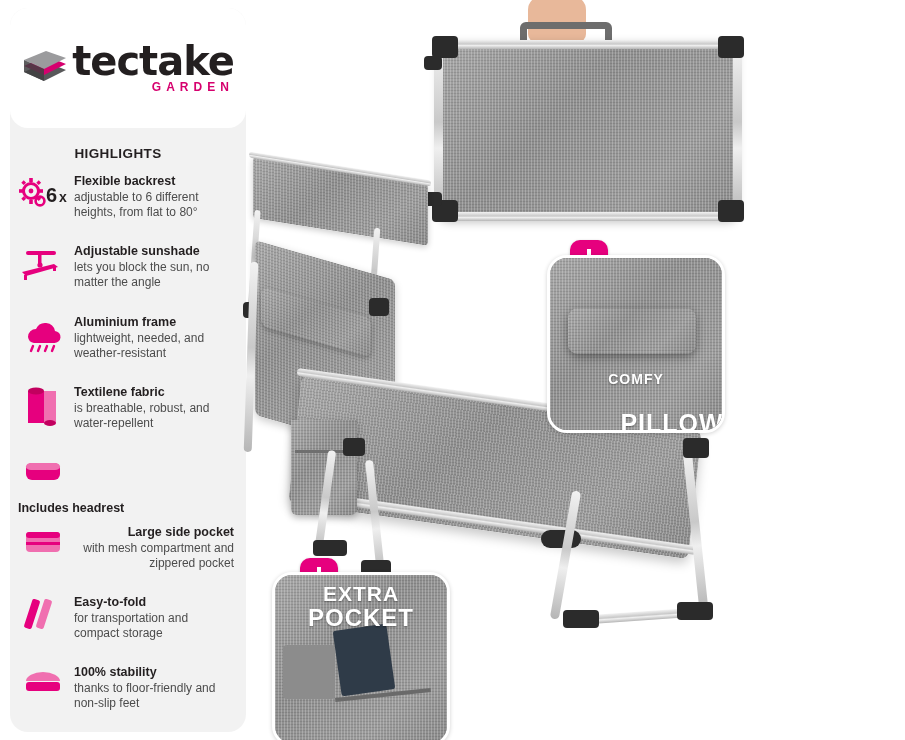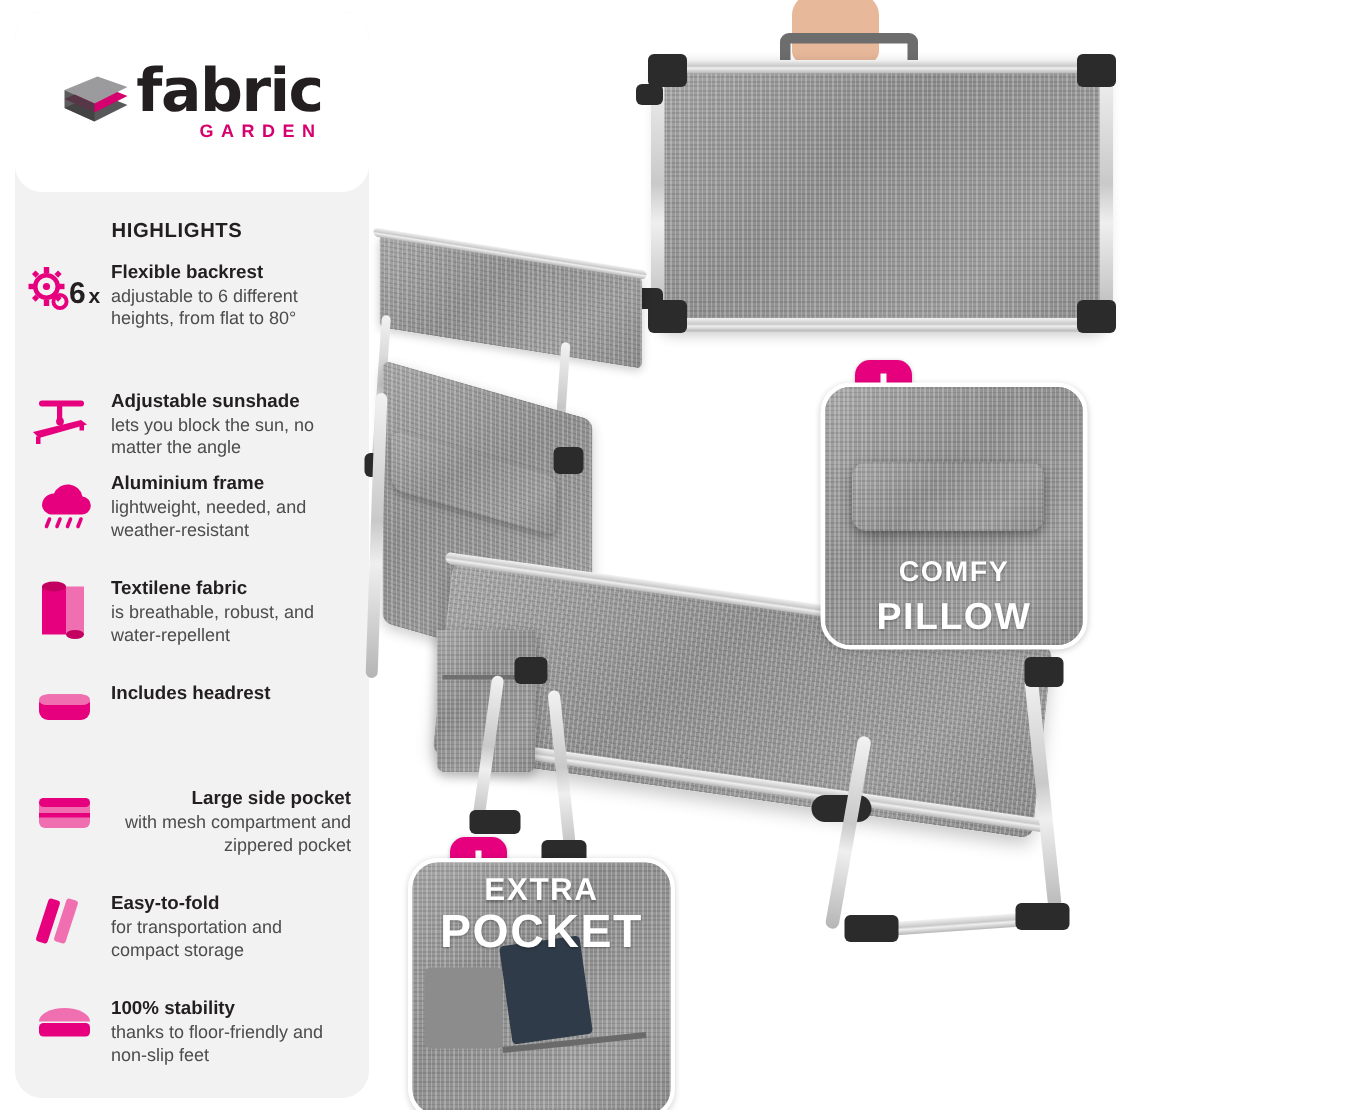--- a/index.html
+++ b/index.html
@@ -88,21 +88,21 @@
   <div class="logo-wrap">
     <div class="logo-mark">
       <svg width="46" height="40" viewBox="0 0 46 40">
         <polygon points="2,22 24,12 44,20 22,31" fill="#58585a"></polygon>
         <polygon points="2,16 24,6 44,14 22,25" fill="#d6006e"></polygon>
         <polygon points="2,10 24,1 44,8 22,19" fill="#9b9b9d"></polygon>
         <polygon points="2,10 2,22 22,31 22,19" fill="#3f3f41" opacity=".85"></polygon>
       </svg>
     </div>
     <div>
-      <div class="logo-text">fabric</div>
+      <div class="logo-text">tectake</div>
       <div class="logo-sub">GARDEN</div>
     </div>
   </div>
 </div>
 
 <div id="highlights-title">HIGHLIGHTS</div>
 
 <div class="feature" style="top:174px;">
   <div class="feat-icon">
     <svg width="56" height="34" viewBox="0 0 56 34">
@@ -122,21 +122,21 @@
       <text x="28" y="26" font-family="Liberation Sans, sans-serif" font-size="20" font-weight="bold" fill="#231f20">6</text>
       <text x="41" y="26" font-family="Liberation Sans, sans-serif" font-size="14" font-weight="bold" fill="#231f20">x</text>
     </svg>
   </div>
   <div class="feat-text">
     <div class="feat-title">Flexible backrest</div>
     <div class="feat-desc">adjustable to 6 different heights, from flat to 80°</div>
   </div>
 </div>
 
-<div class="feature" style="top:260px;">
+<div class="feature" style="top:244px;">
   <div class="feat-icon">
     <svg width="56" height="36" viewBox="0 0 56 36">
       <rect x="8" y="5" width="30" height="4" rx="2" fill="#e6007e"></rect>
       <rect x="20" y="7" width="3.5" height="12" fill="#e6007e"></rect>
       <path d="M4 26 L36 18 L40 21 L8 30 Z" fill="#e6007e"></path>
       <rect x="6" y="29" width="3" height="5" fill="#e6007e"></rect>
       <rect x="35" y="20" width="3" height="5" fill="#e6007e"></rect>
       <circle cx="22" cy="19" r="2.6" fill="#e6007e"></circle>
     </svg>
   </div>
@@ -172,21 +172,21 @@
       <ellipse cx="18" cy="4" rx="8" ry="3.4" fill="#c2005f"></ellipse>
       <ellipse cx="32" cy="36" rx="6" ry="3" fill="#c2005f"></ellipse>
     </svg>
   </div>
   <div class="feat-text">
     <div class="feat-title">Textilene fabric</div>
     <div class="feat-desc">is breathable, robust, and water-repellent</div>
   </div>
 </div>
 
-<div class="feature" style="top:455px;">
+<div class="feature" style="top:455px;flex-direction:column;">
   <div class="feat-icon">
     <svg width="56" height="30" viewBox="0 0 56 30">
       <rect x="8" y="6" width="34" height="17" rx="6" fill="#e6007e"></rect>
       <rect x="8" y="6" width="34" height="7" rx="5" fill="#f06fb0"></rect>
     </svg>
   </div>
   <div class="feat-text">
     <div class="feat-title">Includes headrest</div>
   </div>
 </div>
@@ -284,25 +284,25 @@
 
   <div class="blk" style="position:absolute;left:118px;top:288px;width:22px;height:18px;"></div>
   <div class="blk" style="position:absolute;left:458px;top:288px;width:26px;height:20px;"></div>
   <div class="blk" style="position:absolute;left:144px;top:148px;width:20px;height:18px;"></div>
 </div>
 
 <div class="plus-badge" style="left:570px;top:240px;"></div>
 <div class="callout" style="left:547px;top:255px;width:172px;height:172px;">
   <div class="fabric" style="position:absolute;inset:0;"></div>
   <div class="fabric" style="position:absolute;left:18px;top:50px;width:128px;height:46px;border-radius:10px;box-shadow:0 3px 8px rgba(0,0,0,.35);"></div>
-  <div class="label" style="top:114px;font-size:19px;letter-spacing:1px;">COMFY</div>
-  <div class="label" style="top:140px;font-size:25px;letter-spacing:1px;">PILLOW</div>
+  <div class="label" style="top:114px;font-size:14px;letter-spacing:1px;">COMFY</div>
+  <div class="label" style="top:152px;font-size:25px;letter-spacing:1px;margin-left:36px;">PILLOW</div>
 </div>
 
 <div class="plus-badge" style="left:300px;top:558px;"></div>
 <div class="callout" style="left:272px;top:572px;width:172px;height:168px;">
   <div class="fabric" style="position:absolute;inset:0;"></div>
   <div style="position:absolute;left:62px;top:52px;width:54px;height:66px;background:#2f3b48;transform:rotate(-8deg);border-radius:3px;"></div>
   <div style="position:absolute;left:8px;top:70px;width:52px;height:54px;background:#8c8c8c;border-radius:4px;"></div>
   <div style="position:absolute;left:60px;top:118px;width:96px;height:4px;background:#6a6a6a;transform:rotate(-6deg);"></div>
   <div class="label" style="top:8px;font-size:21px;letter-spacing:1px;">EXTRA</div>
-  <div class="label" style="top:30px;font-size:31px;letter-spacing:1px;">POCKET</div>
+  <div class="label" style="top:30px;font-size:24px;letter-spacing:1px;">POCKET</div>
 </div>
 
 </body></html>

